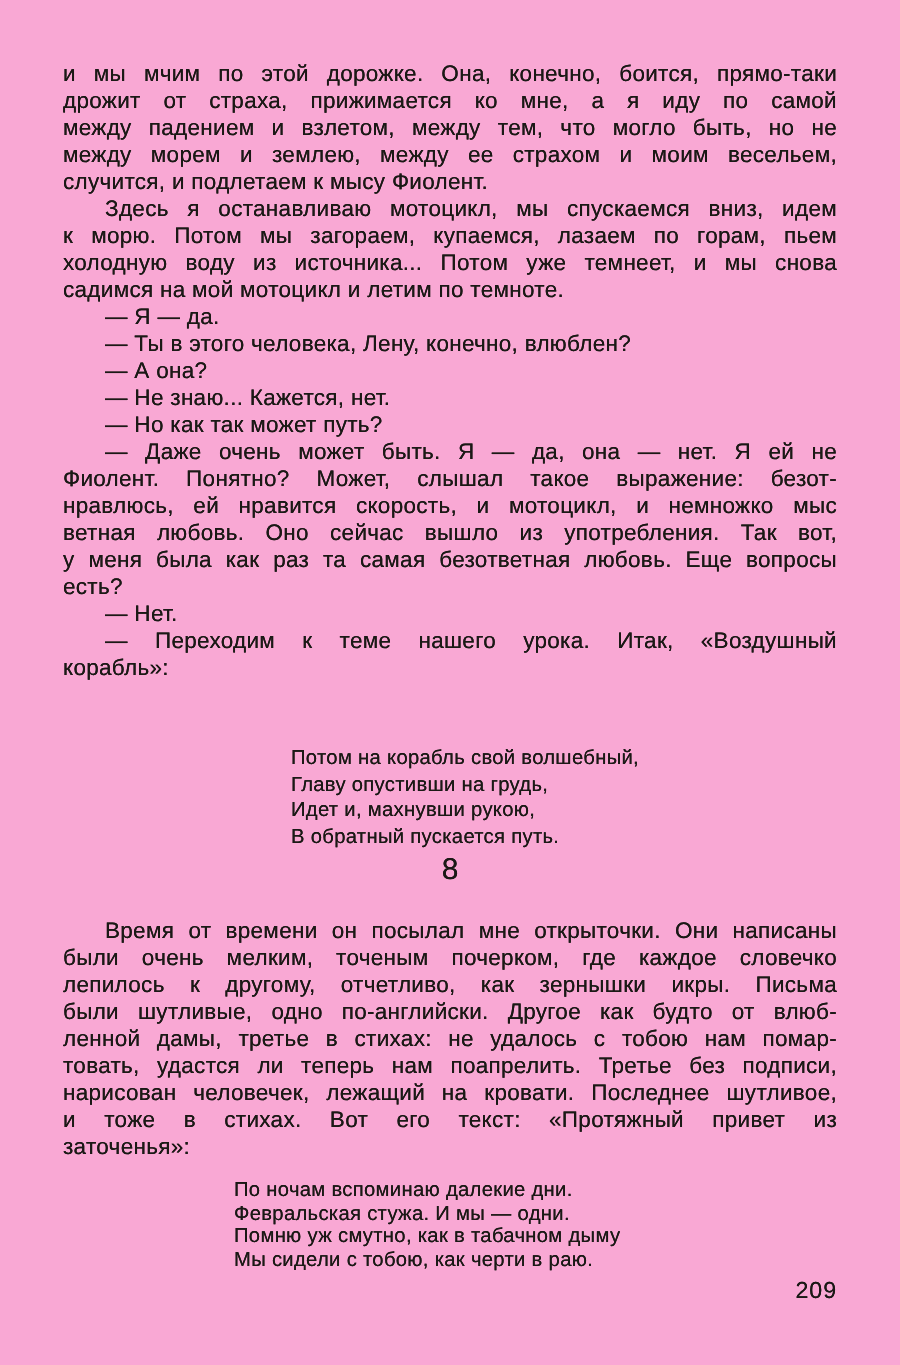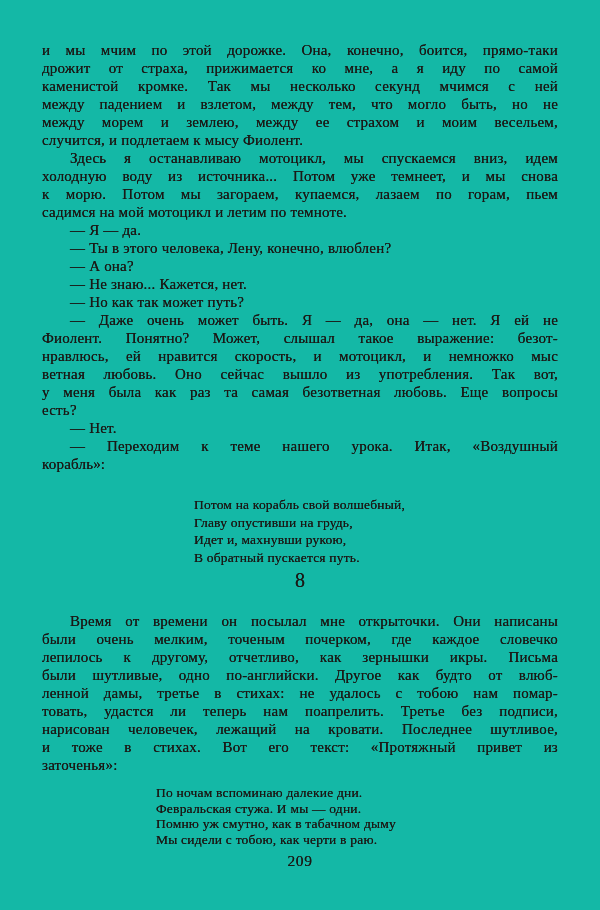--- a/index.html
+++ b/index.html
@@ -4,23 +4,23 @@
 <style>
   html, body {
     margin: 0;
     padding: 0;
     background: #fcfbf8;
   }
   .page {
     position: relative;
     width: 600px;
     height: 910px;
-    background: #14b8a6;
+    background: #f9a8d4;
     overflow: hidden;
-    font-family: Liberation Serif, serif;
+    font-family: Liberation Sans, sans-serif;
     color: #1b1916;
   }
   
   .body-text {
     position: absolute;
     left: 42px;
     width: 516px;
   }
   #body1 { top: 41px; }
   #body2 { top: 612px; }
@@ -56,47 +56,46 @@
     text-align: center;
     font-size: 20px;
     line-height: 23px;
     text-shadow: 0 0 0.4px currentColor;
   }
   .page-num {
     position: absolute;
     left: 42px;
     width: 516px;
     top: 852px;
-    text-align: center;
+    text-align: right;
     font-size: 15.5px;
     line-height: 18px;
     letter-spacing: 0.6px;
     text-shadow: 0 0 0.4px currentColor;
   }
 </style>
 </head>
 <body>
 
 <div class="page">
 
   <div class="body-text" id="body1">
 
     <div class="para">
       <div class="ln">и мы мчим по этой дорожке. Она, конечно, боится, прямо-таки</div>
       <div class="ln">дрожит от страха, прижимается ко мне, а я иду по самой</div>
-      <div class="ln">каменистой кромке. Так мы несколько секунд мчимся с ней</div>
       <div class="ln">между падением и взлетом, между тем, что могло быть, но не</div>
       <div class="ln">между морем и землею, между ее страхом и моим весельем,</div>
       <div class="ln end">случится, и подлетаем к мысу Фиолент.</div>
     </div>
 
     <div class="para">
       <div class="ln ind">Здесь я останавливаю мотоцикл, мы спускаемся вниз, идем</div>
+      <div class="ln">к морю. Потом мы загораем, купаемся, лазаем по горам, пьем</div>
       <div class="ln">холодную воду из источника... Потом уже темнеет, и мы снова</div>
-      <div class="ln">к морю. Потом мы загораем, купаемся, лазаем по горам, пьем</div>
       <div class="ln end">садимся на мой мотоцикл и летим по темноте.</div>
     </div>
 
     <div class="para">
       <div class="ln ind end">— Я — да.</div>
       <div class="ln ind end">— Ты в этого человека, Лену, конечно, влюблен?</div>
       <div class="ln ind end">— А она?</div>
       <div class="ln ind end">— Не знаю... Кажется, нет.</div>
       <div class="ln ind end">— Но как так может путь?</div>
     </div>

